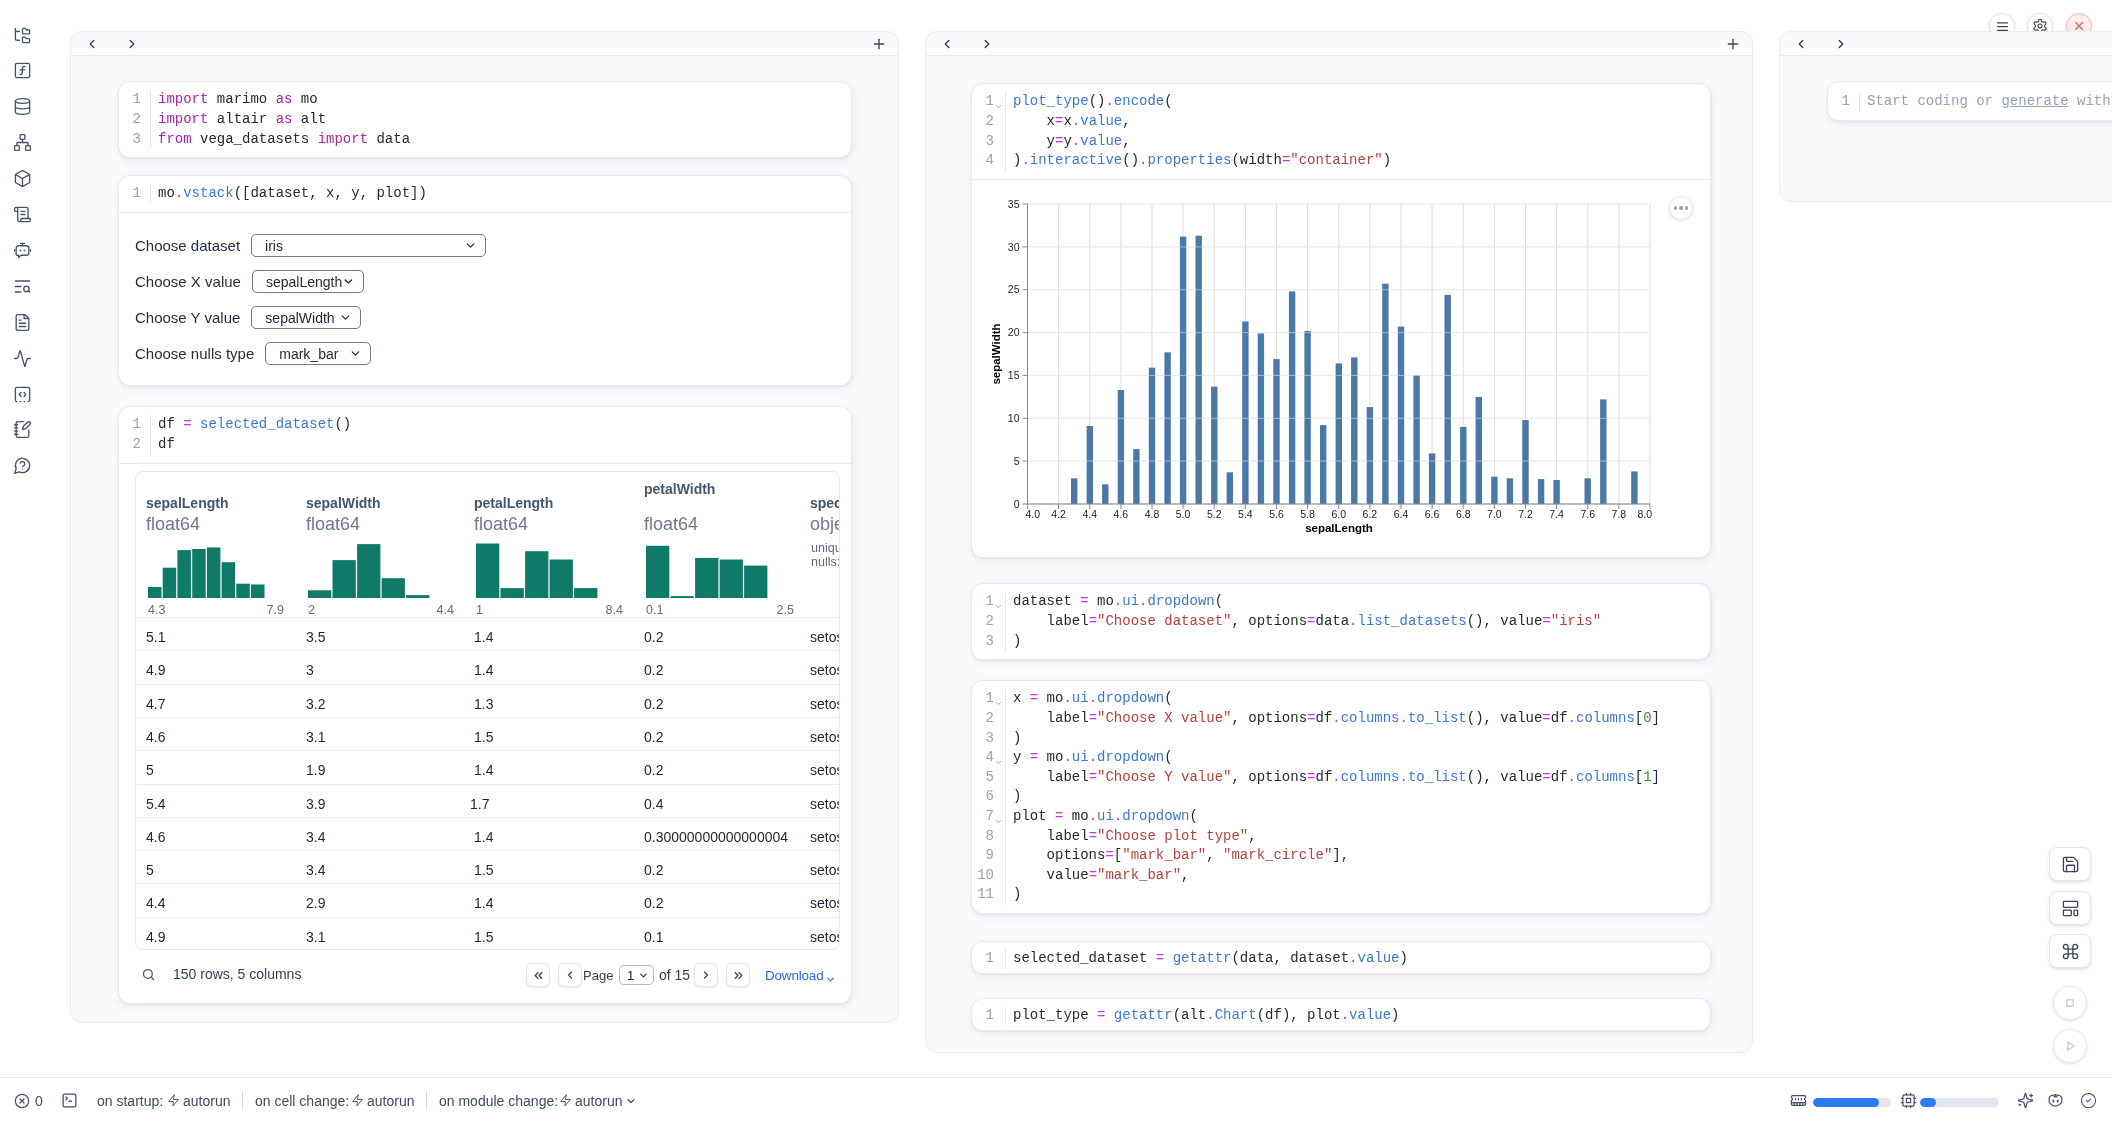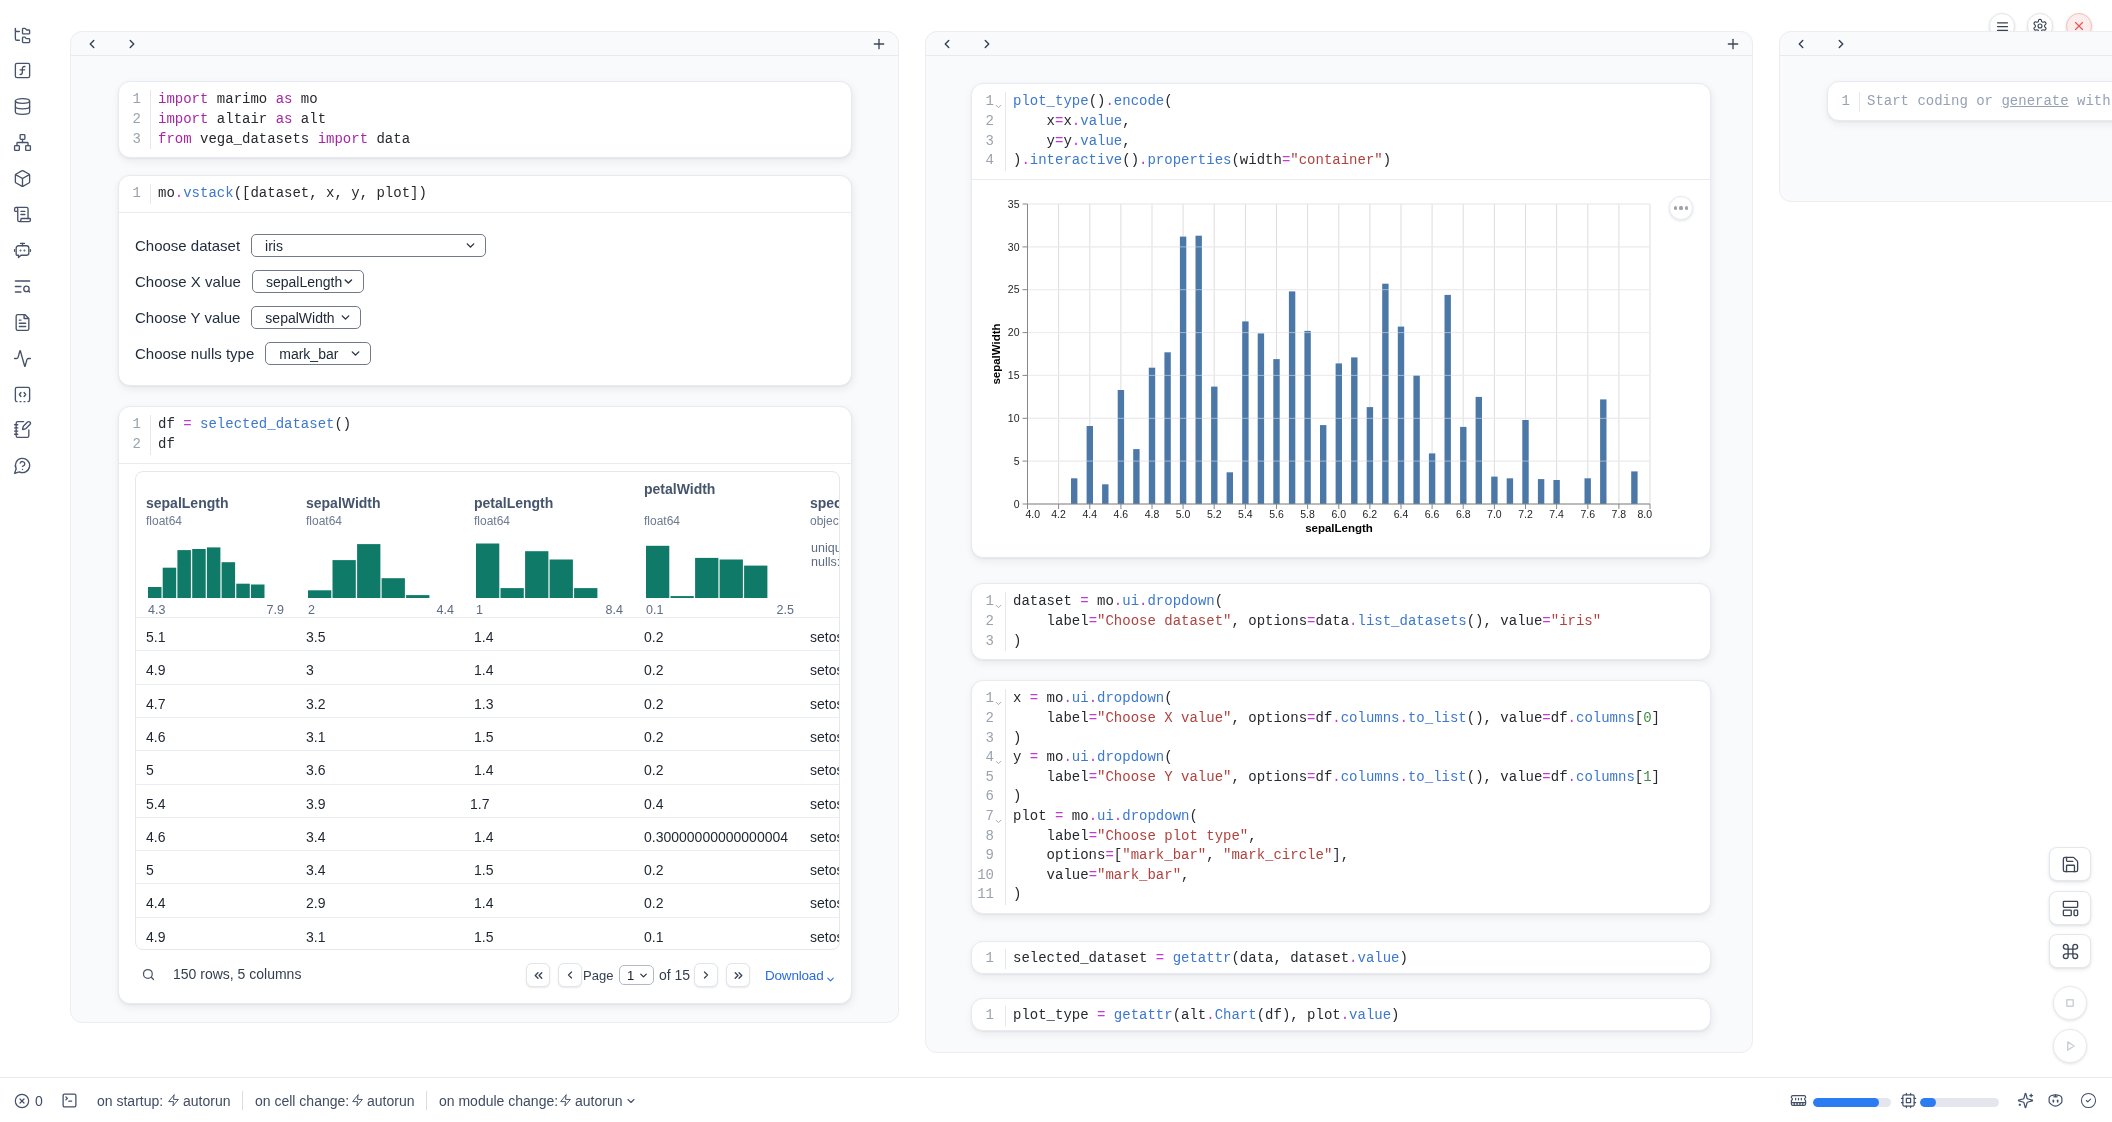--- a/index.html
+++ b/index.html
@@ -16,21 +16,21 @@
 .kw{color:#a626a4}.fn{color:#3d78cf}.st{color:#b2423e}.op{color:#c339d3}.nu{color:#3f8f44}
 .fold{position:absolute;right:2px;top:6px}
 .outdiv{border-top:1px solid #e9ebf0}
 label.mlab{font-size:15px;color:#1f2b3d}
 .msel{display:inline-flex;align-items:center;justify-content:space-between;height:23px;
   border:1px solid #72798a;border-radius:5px;background:#fff;color:#1b2736;font-size:14px;
   padding:0 8px 0 13px;vertical-align:middle;letter-spacing:0}
 .hrow{position:absolute;left:16px;display:flex;align-items:center}
 .tcard{position:absolute;background:#fff;border:1px solid #e4e7ee;border-radius:8px;overflow:hidden}
 .thname{position:absolute;font-size:14px;font-weight:bold;color:#46556e;white-space:nowrap}
-.thtype{position:absolute;font-size:12px;color:#6c7a90;white-space:nowrap}
+.thtype{position:absolute;font-size:18px;color:#6c7a90;white-space:nowrap}
 .minmax{position:absolute;font-size:12.5px;color:#5e6c82;white-space:nowrap}
 .trow{position:absolute;left:0;right:0;height:34px;border-top:1px solid #eaedf2}
 .tval{position:absolute;font-size:14px;color:#1d2530;top:calc(50% + 2px);transform:translateY(-50%);white-space:pre}
 .pgbtn{position:absolute;width:24px;height:24px;background:#fff;border:1px solid #e2e5ea;border-radius:6px;
   box-shadow:0 1px 2px rgba(15,23,42,.1);display:flex;align-items:center;justify-content:center;
   color:#3b4859;font-size:14px}
 .circbtn{position:absolute;border-radius:50%;background:#fff;border:1px solid #e3e6eb;
   box-shadow:0 1px 3px rgba(15,23,42,.12);display:flex;align-items:center;justify-content:center}
 .sqbtn{position:absolute;width:42px;height:34px;background:#fff;border:1px solid #e4e7ec;border-radius:8px;
   box-shadow:0 1px 2px rgba(15,23,42,.08),0 2px 5px rgba(15,23,42,.06);
@@ -289,21 +289,21 @@
         </div>
 <div class="trow" style="top:245px">
           <div class="tval" style="left:10px">4.6</div>
           <div class="tval" style="left:170px">3.1</div>
           <div class="tval" style="left:338px">1.5</div>
           <div class="tval" style="left:508px">0.2</div>
           <div class="tval" style="left:674px">setosa</div>
         </div>
 <div class="trow" style="top:278px">
           <div class="tval" style="left:10px">5</div>
-          <div class="tval" style="left:170px">3.6</div>
+          <div class="tval" style="left:170px">1.9</div>
           <div class="tval" style="left:338px">1.4</div>
           <div class="tval" style="left:508px">0.2</div>
           <div class="tval" style="left:674px">setosa</div>
         </div>
 <div class="trow" style="top:312px">
           <div class="tval" style="left:10px">5.4</div>
           <div class="tval" style="left:170px">3.9</div>
           <div class="tval" style="left:334px">1.7</div>
           <div class="tval" style="left:508px">0.4</div>
           <div class="tval" style="left:674px">setosa</div>

